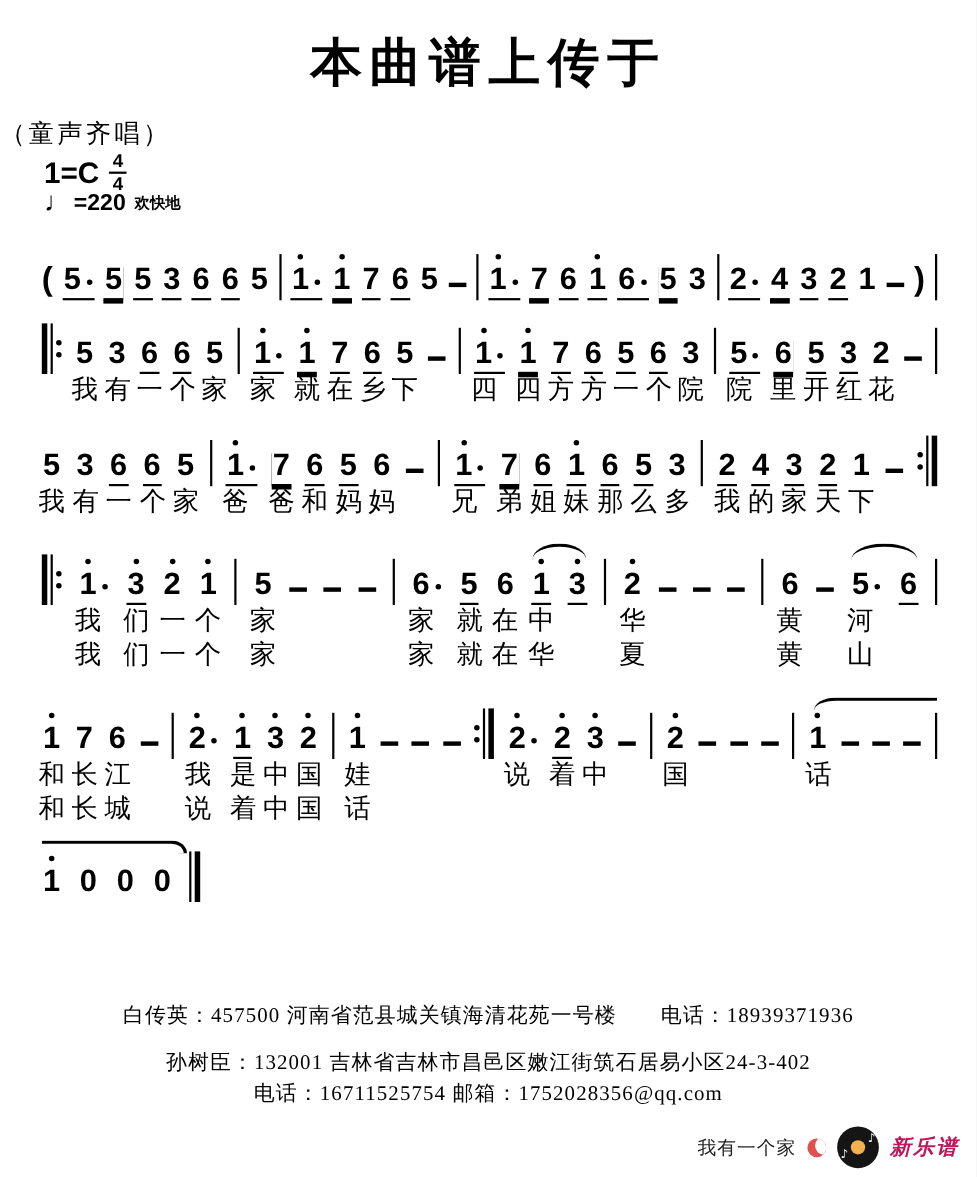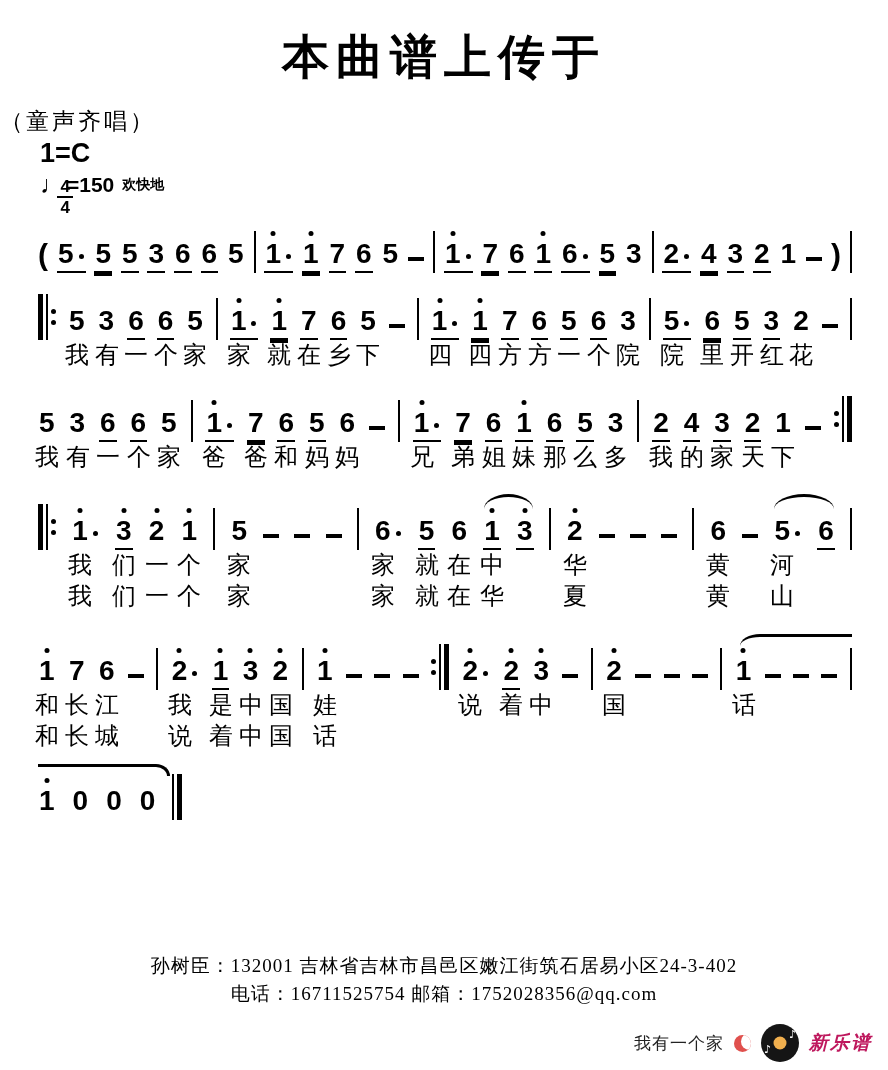--- a/index.html
+++ b/index.html
@@ -5,21 +5,21 @@
   html,body { margin:0; padding:0; background:#e8e8e8; }
   .page { position:relative; width:888px; height:1070px; margin:0 auto; background:#ffffff;
           color:#000; overflow:hidden; font-family:"Liberation Serif","DejaVu Serif",serif; }
 
   
   .title { position:absolute; top:26px; left:0; right:0; text-align:center;
            font-size:47px; font-weight:bold; letter-spacing:7px; }
   .subtitle { position:absolute; top:106px; left:0; right:0; text-align:left;
               font-size:23px; letter-spacing:3px; }
   .key-row { position:absolute; left:40px; top:138px; display:flex; align-items:center; gap:9px;
-             font-family:"Liberation Sans","DejaVu Sans",sans-serif; font-weight:bold; font-size:27px;flex-direction:column; }
+             font-family:"Liberation Sans","DejaVu Sans",sans-serif; font-weight:bold; font-size:27px; }
   .timesig { display:inline-flex; flex-direction:column; align-items:center; }
   .timesig .tsnum { font-family:"Liberation Sans",sans-serif; font-weight:bold; font-size:17px; line-height:1; }
   .ts-bar { width:16px; height:2px; background:#000; margin:1px 0; }
   .tempo-row { position:absolute; left:40px; top:172px; display:flex; align-items:center;
                font-family:"Liberation Sans","DejaVu Sans",sans-serif; font-weight:bold; }
   .tempo-note { font-size:25px; line-height:1; }
   .tempo-bpm { font-size:21px; line-height:1; margin-left:2px; }
   .tempo-feel { font-size:14px; margin-left:8px; font-family:"Liberation Serif",serif; }
   .credits { position:absolute; right:44px; top:138px; text-align:right;
              font-size:21px; line-height:35px; letter-spacing:2px; }
@@ -97,21 +97,21 @@
     <span>1=C</span>
     <span class="timesig">
       <span class="tsnum">4</span>
       <span class="ts-bar"></span>
       <span class="tsnum">4</span>
     </span>
   </div>
 
   <div class="tempo-row">
     <span class="tempo-note">♩</span>
-    <span class="tempo-bpm">=150</span>
+    <span class="tempo-bpm">=220</span>
     <span class="tempo-feel">欢快地</span>
   </div>
 
 
   <div id="score">
       <div class="score-line" style="top: 209px;">
         <div class="notes-row stretch">
           <span class="paren">(</span>
           <span class="tok u1">
             <span class="num">5</span>
@@ -629,20 +629,21 @@
           </span>
           <span class="rpt">
             <span class="rb"></span>
             <span class="rb thick"></span>
           </span>
           <div class="arc tieL" style="left: 0px; width: 129px;"></div>
         </div>
       </div>
     </div>
 
+  <div class="footer-line f1">白传英：457500 河南省范县城关镇海清花苑一号楼　　电话：18939371936</div>
   <div class="footer-line f2">孙树臣：132001 吉林省吉林市昌邑区嫩江街筑石居易小区24-3-402</div>
   <div class="footer-line f3">电话：16711525754 邮箱：1752028356@qq.com</div>
 
   <div class="watermark">
     <span class="wm-prefix">我有一个家</span>
     <span class="crescent"></span>
     <span class="vinyl">
       <span class="vn n1">♪</span>
       <span class="vn n2">♪</span>
     </span>

